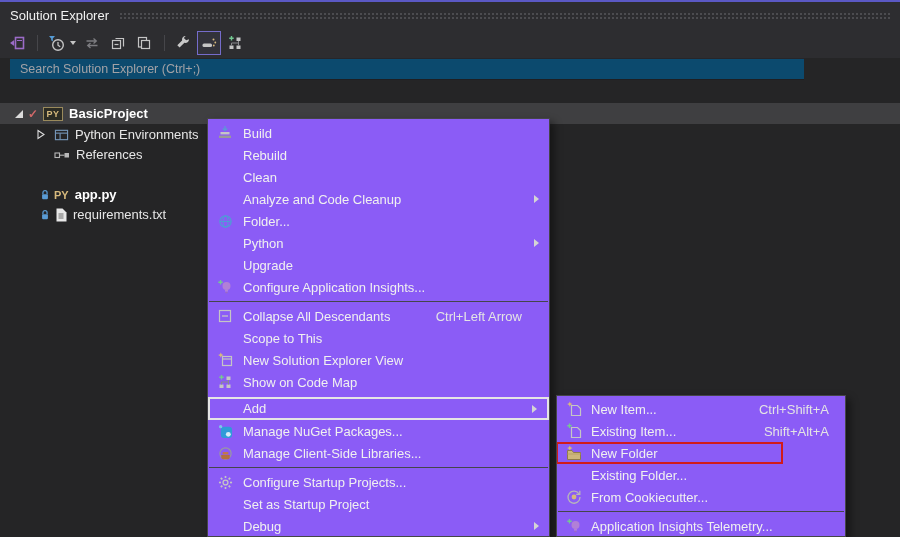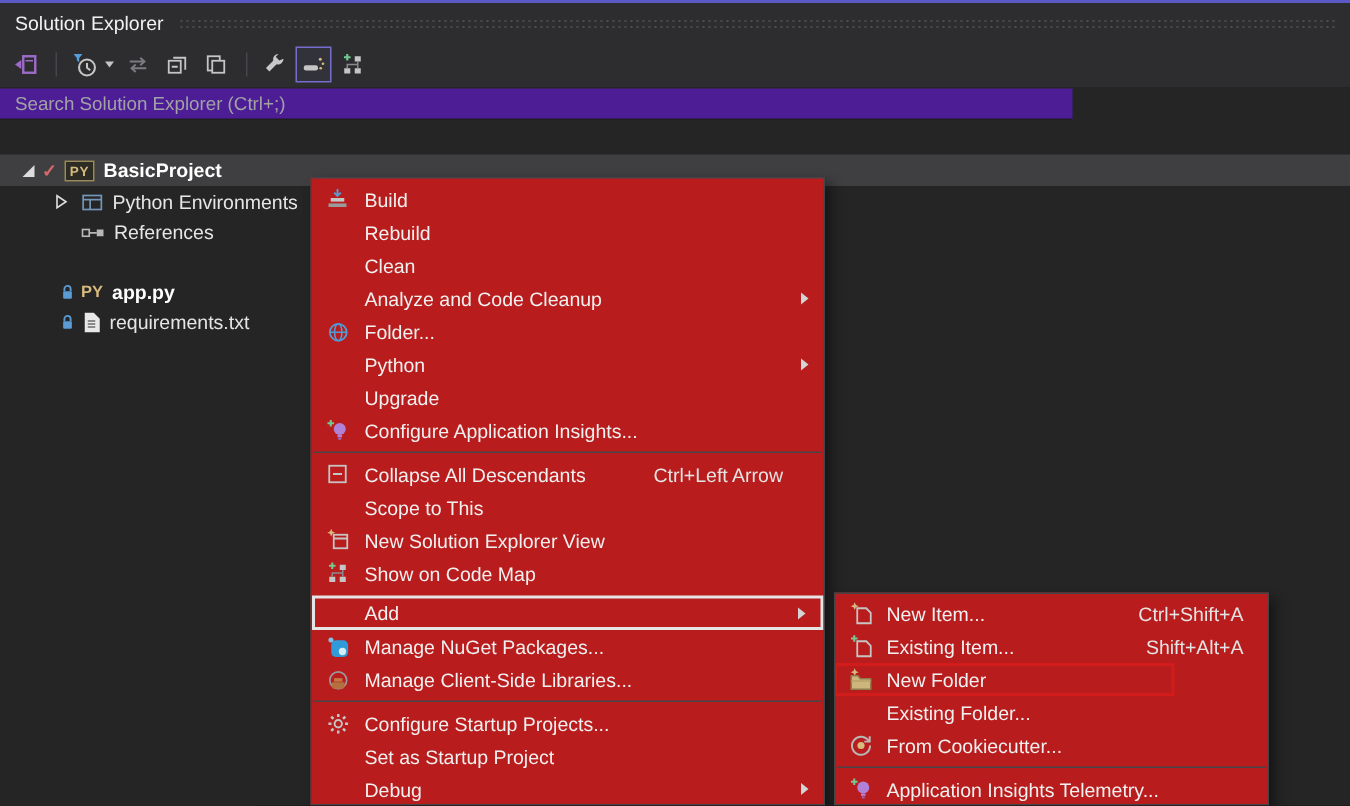--- a/index.html
+++ b/index.html
@@ -16,36 +16,36 @@
   .grip { flex:1; height:9px; margin-left:10px;
     background-image: radial-gradient(#4c4c50 0.9px, transparent 1px);
     background-size:4px 4px; background-position:0 1px; }
   
   .toolbar { position:absolute; left:0; top:28px; width:900px; height:30px; background:#2d2d30; display:flex; align-items:center; padding-left:5px; }
   .tbtn { width:24px; height:24px; display:flex; align-items:center; justify-content:center; margin-right:2px; border:1px solid transparent; }
   .tbtn.active { border:1px solid #756ccb; background:#32323a; }
   .tsep { width:1px; height:16px; background:#46464a; margin:0 6px; }
   .caret-down { width:0; height:0; border-top:4px solid #c5c5c5; border-left:3.5px solid transparent; border-right:3.5px solid transparent; margin:0 4px 0 0; }
   
-  .search { position:absolute; left:0; top:58px; width:715px; height:22px; background:#4c1d95; border-top:1px solid #26262a; border-bottom:1px solid #1f1f22; display:flex; align-items:center; padding-left:10px; }
+  .search { position:absolute; left:10px; top:58px; width:794px; height:22px; background:#0c4a6e; border-top:1px solid #26262a; border-bottom:1px solid #1f1f22; display:flex; align-items:center; padding-left:10px; }
   .search .ph { color:#a2a2a6; font-size:12.5px; }
   
   .trow { position:absolute; left:0; width:900px; height:21px; display:flex; align-items:center; white-space:nowrap; }
   .trow.sel { background:#3f3f41; }
   .ticon { display:inline-flex; align-items:center; justify-content:center; flex:none; }
   .tlabel { margin-left:6px; color:#e6e6e6; }
   .bold { font-weight:bold; color:#ffffff; }
   .exp { width:11px; height:11px; flex:none; }
   .check { color:#d16969; font-weight:bold; font-size:12px; margin-left:4px; }
   .pybadge { display:inline-flex; align-items:center; justify-content:center; margin-left:5px;
     border:1px solid #9a8a5c; background:#2c2c24; color:#d7ba7d; font-size:9px; font-weight:bold;
     width:20px; height:14px; letter-spacing:0.5px; }
   .pytext { color:#d7ba7d; font-weight:bold; font-size:11px; margin-left:4px; }
   
-  .menu { position:absolute; background:#b91c1c; border:1px solid #454549; box-shadow:4px 4px 8px rgba(0,0,0,0.45); overflow:hidden; }
+  .menu { position:absolute; background:#8b5cf6; border:1px solid #454549; box-shadow:4px 4px 8px rgba(0,0,0,0.45); overflow:hidden; }
   .menu-main { left:207px; top:118px; width:343px; height:419px; padding-top:3px; }
   .menu-sub  { left:556px; top:395px; width:290px; height:142px; padding-top:2px; }
   .mrow { position:relative; height:22px; display:flex; align-items:center; padding-left:35px; color:#f0f0f0; }
   .menu-sub .mrow { padding-left:34px; }
   .mic { position:absolute; left:9px; top:3px; width:16px; height:16px; display:flex; align-items:center; justify-content:center; }
   .mshort { position:absolute; right:27px; color:#e4e4e4; }
   .menu-sub .mshort { right:16px; }
   .marrow { position:absolute; right:10px; width:0; height:0; border-left:5px solid #d4d4d4; border-top:4px solid transparent; border-bottom:4px solid transparent; }
   .msep { height:1px; background:#45454a; margin:3px 1px; }
   .mrow.boxed { height:23px; margin-top:4px; border:2px solid #e5e5e5; padding-left:33px; }

